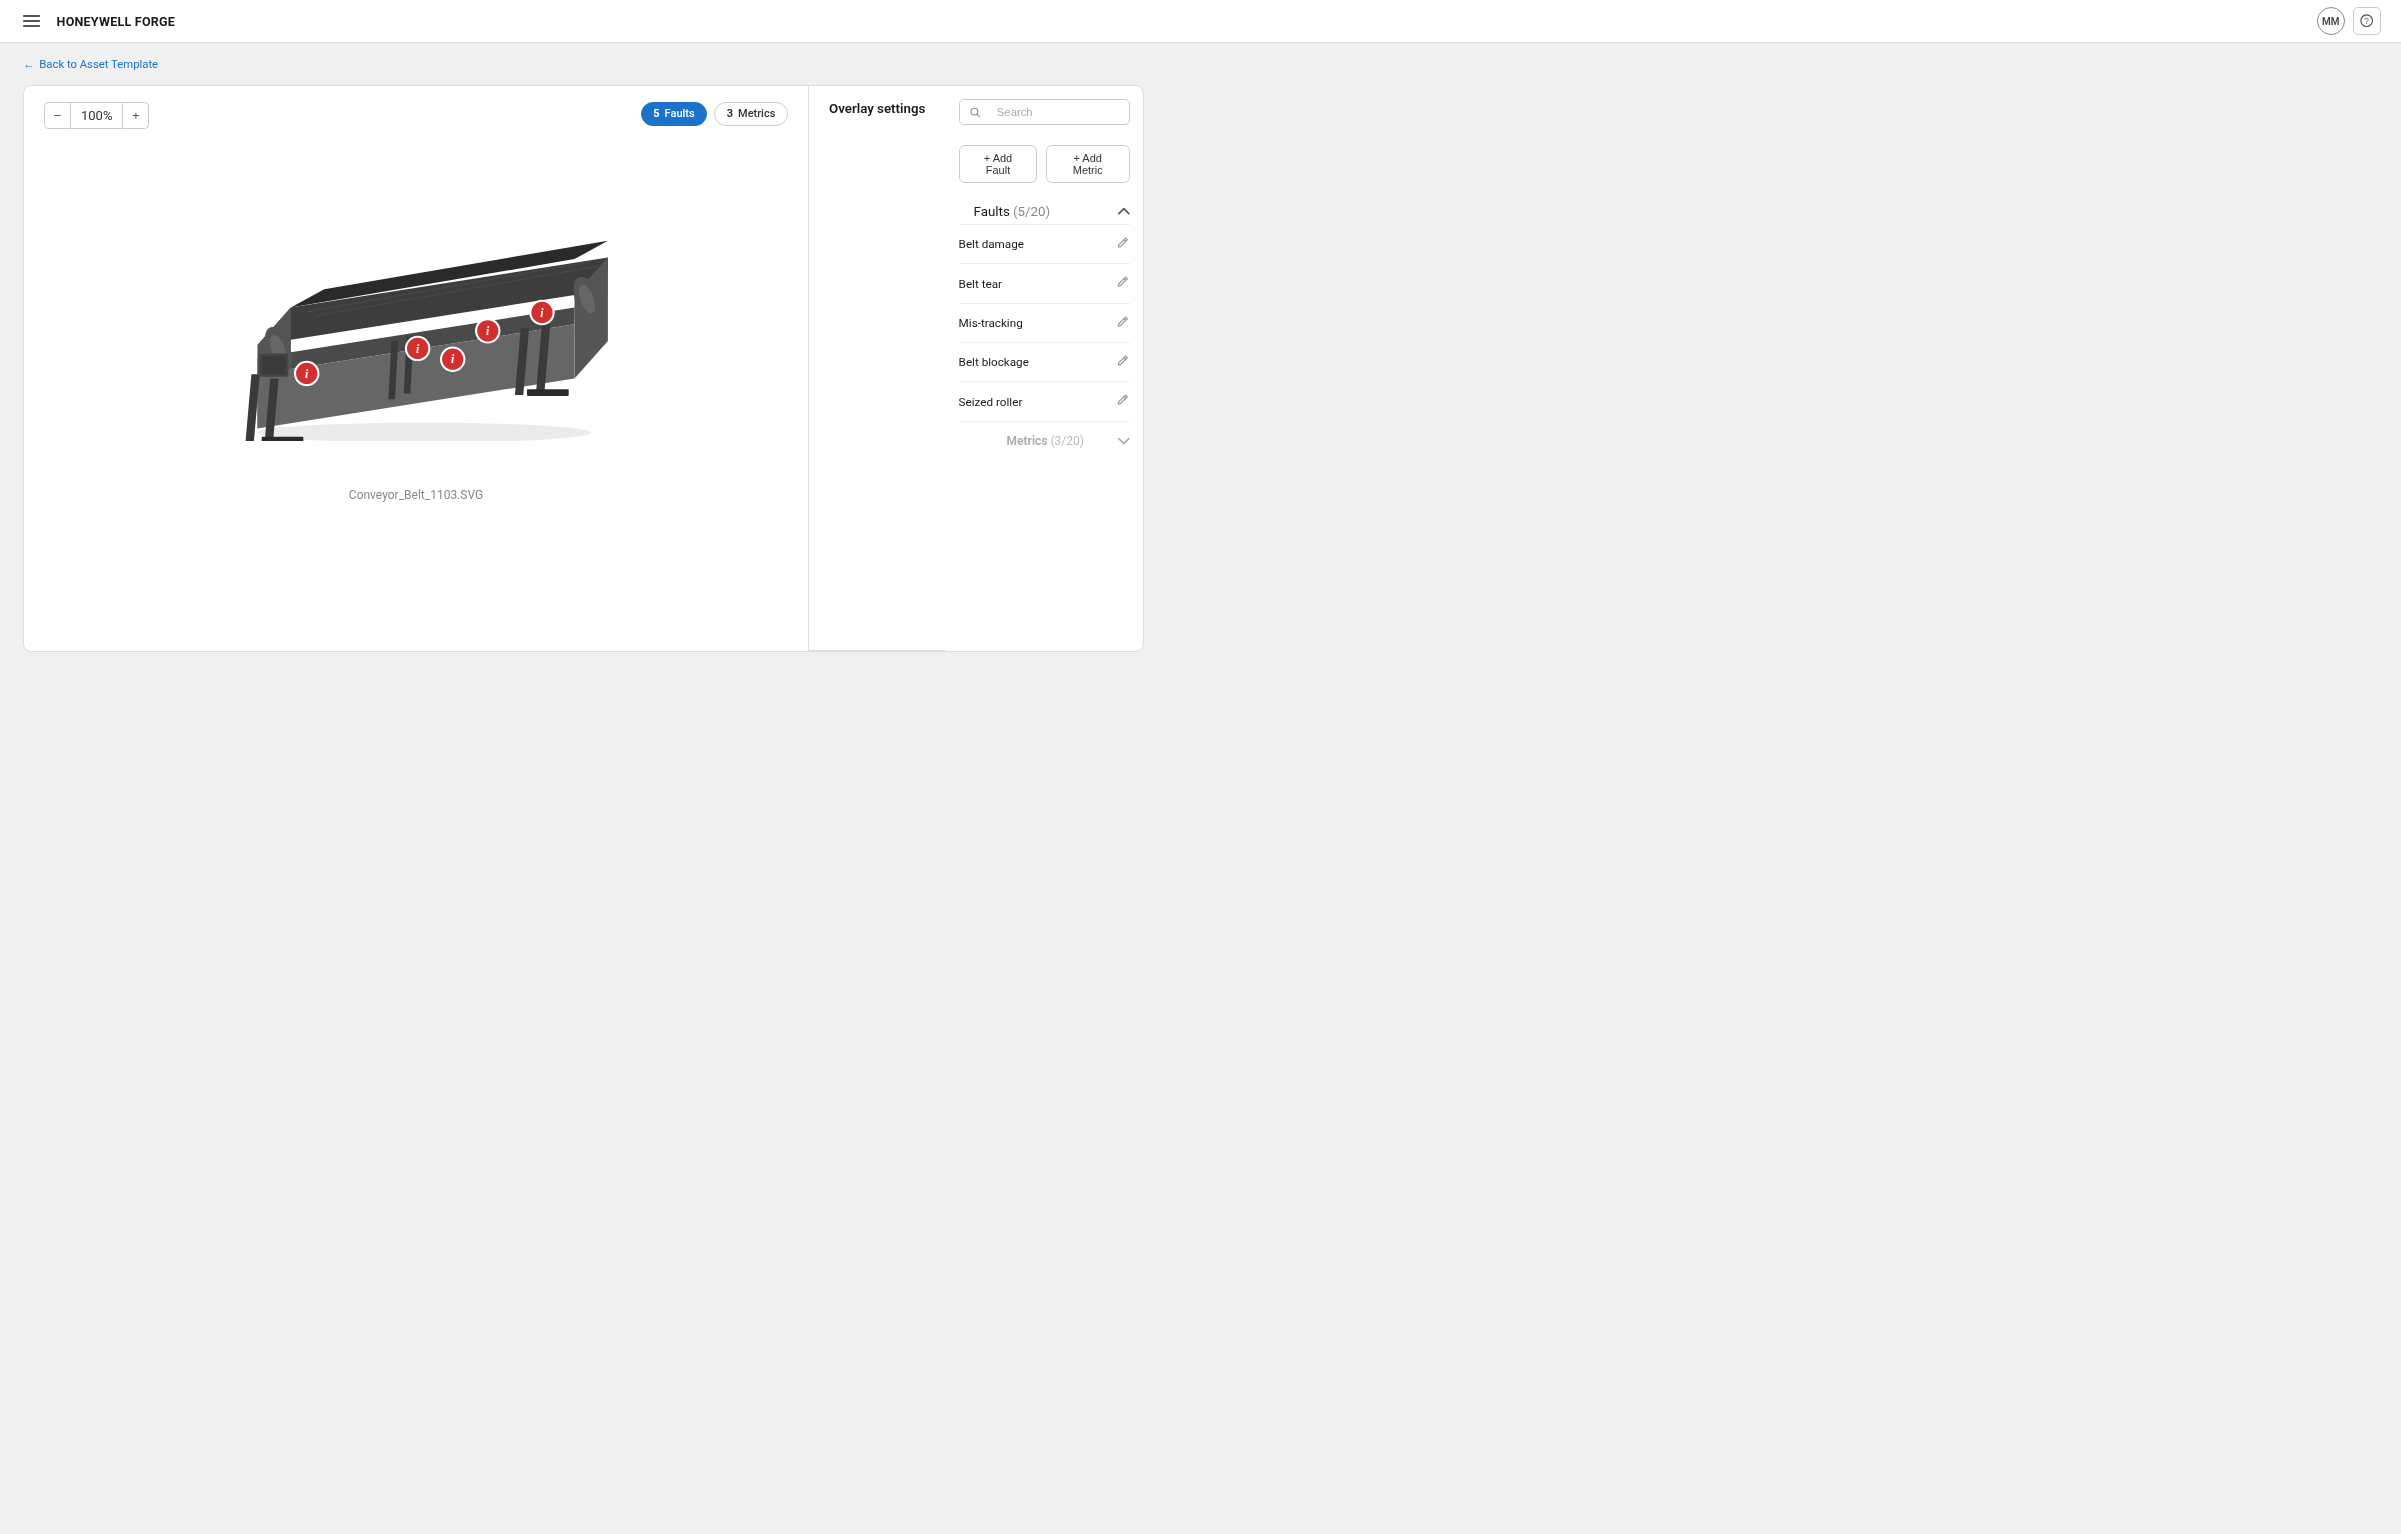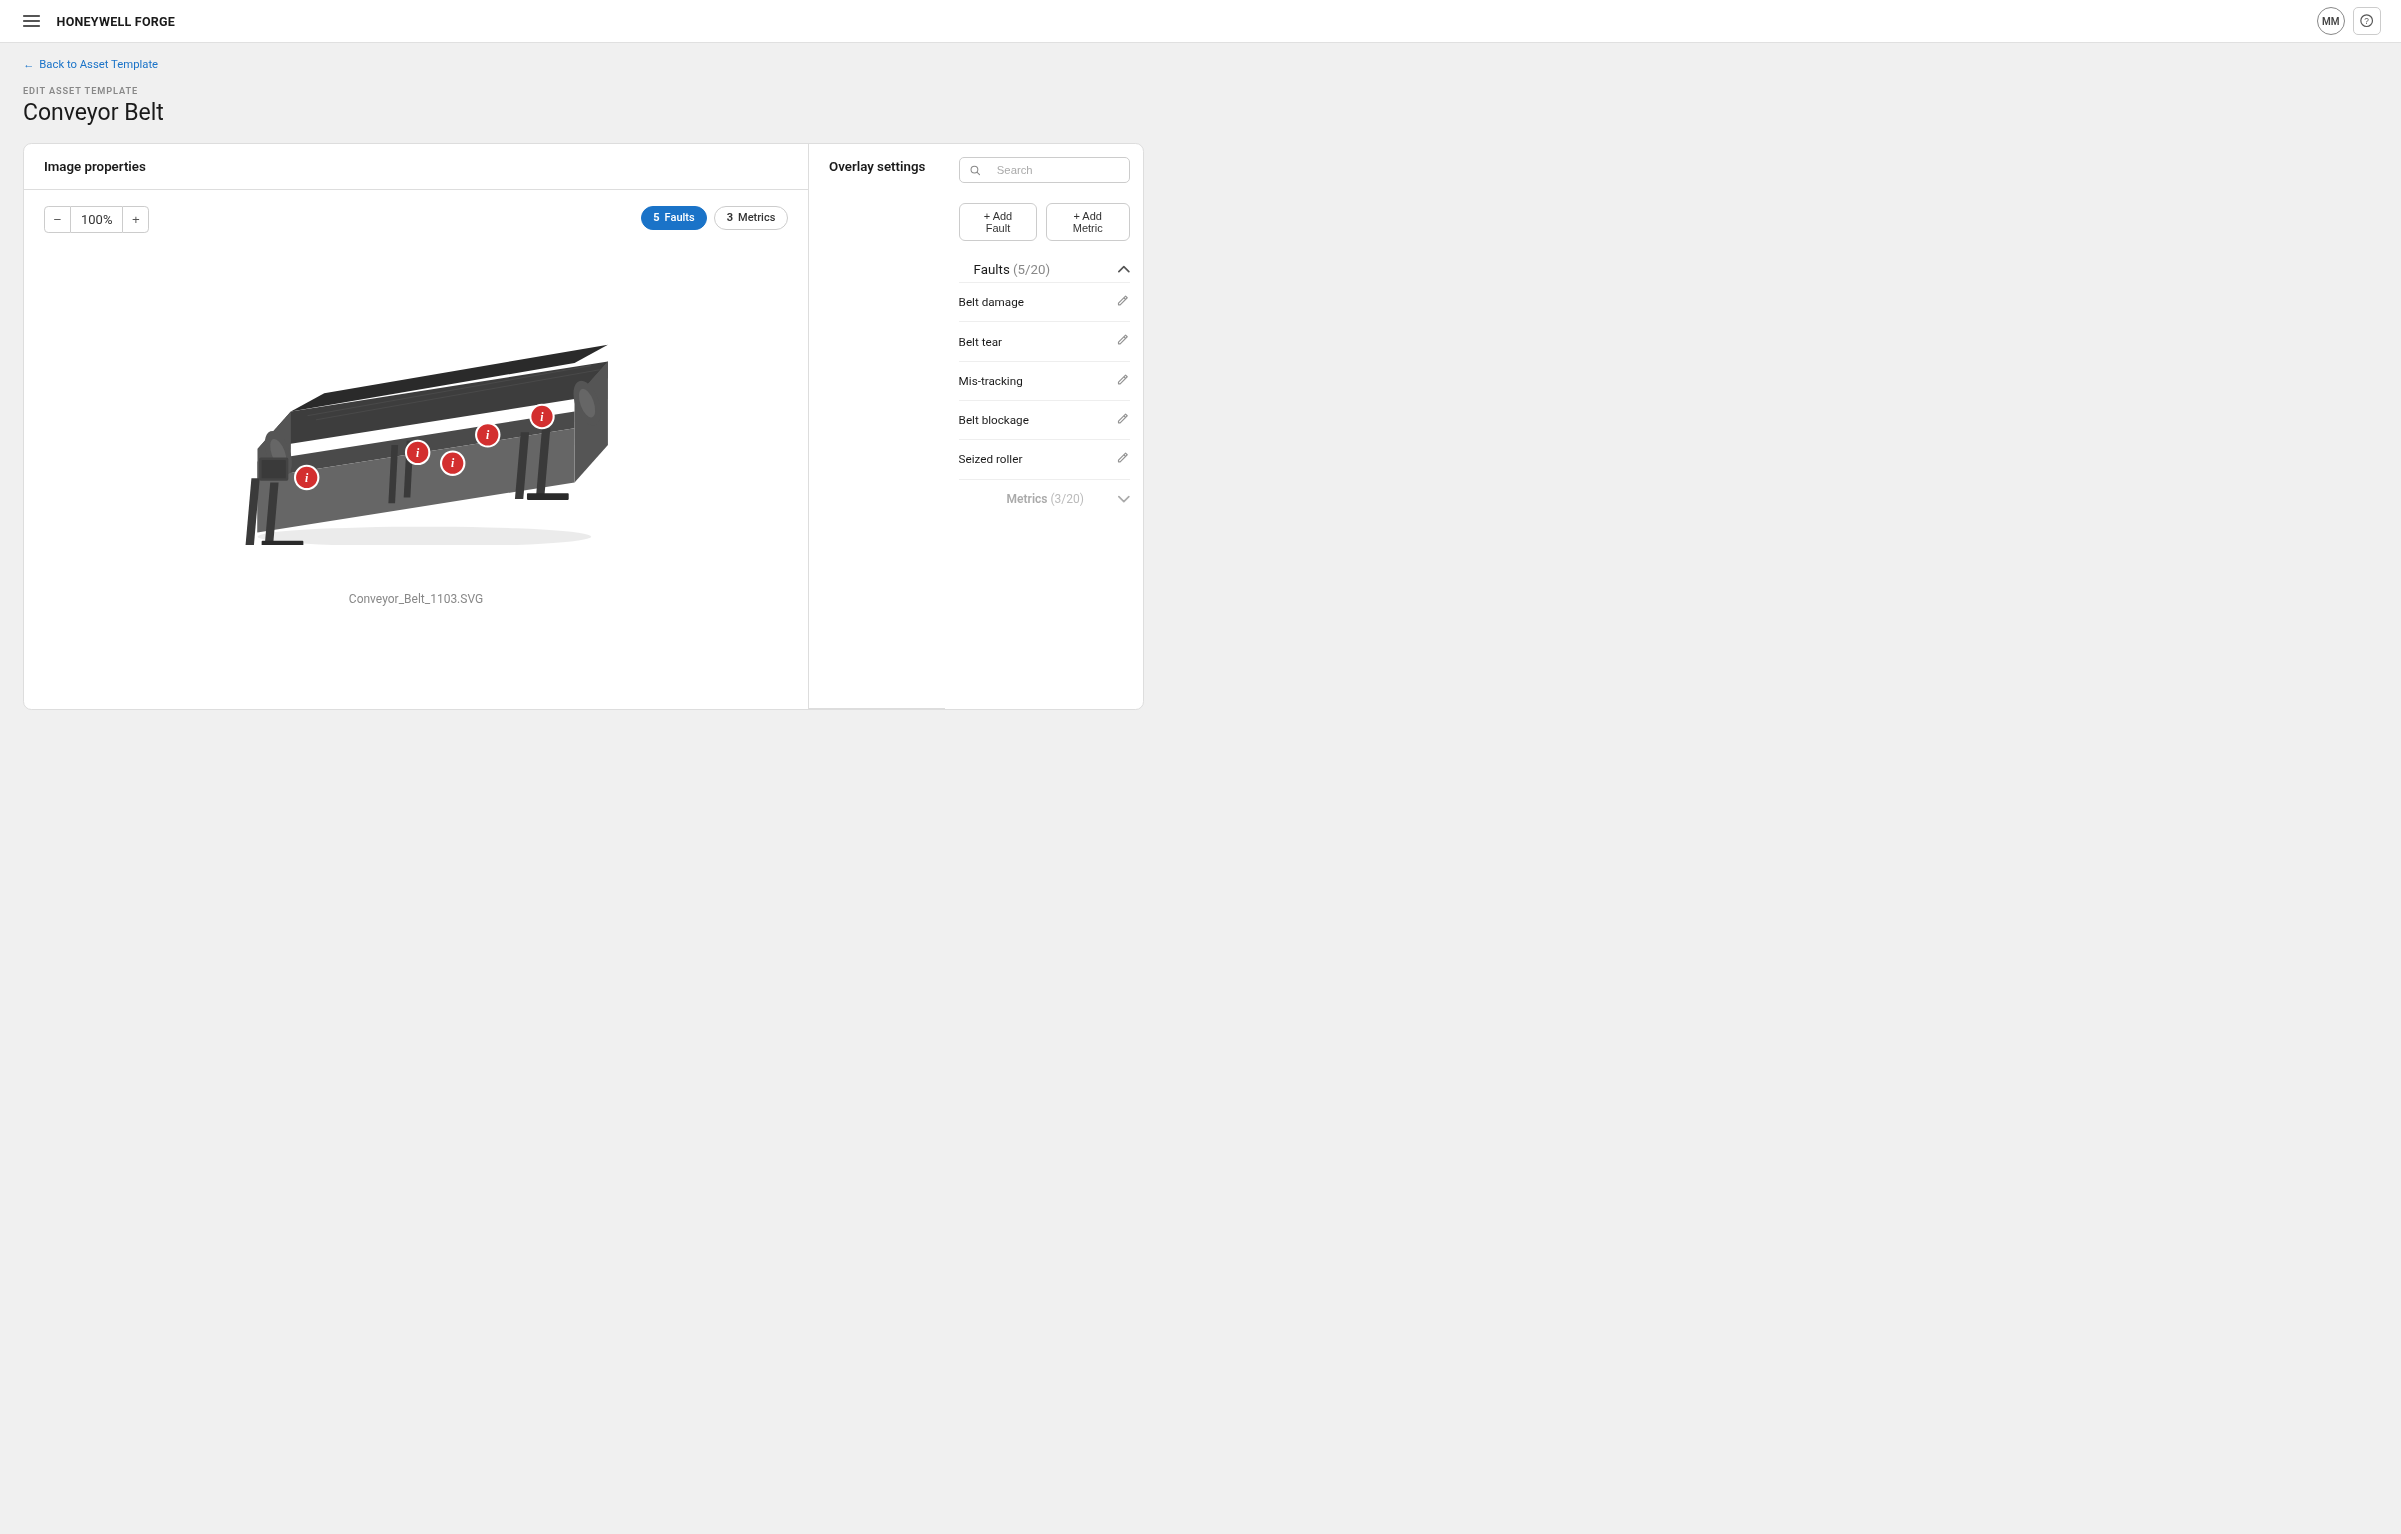--- a/index.html
+++ b/index.html
@@ -362,30 +362,25 @@
 
 <div class="page-body">
 
   
   <a class="back-link">
     <span>←</span>
     <span>Back to Asset Template</span>
   </a>
 
   
-  <div class="page-header">
-    <div class="page-subtitle">EDIT ASSET TEMPLATE</div>
-    <h1 class="page-title">Conveyor Belt</h1>
-  </div>
 
   
   <div class="main-card">
 
     <div class="left-panel">
-      <div class="panel-header">Image properties</div>
       <div class="panel-content">
 
         <div class="zoom-bar">
           <button class="zoom-btn">−</button>
           <div class="zoom-value">100%</div>
           <button class="zoom-btn">+</button>
         </div>
 
         <div class="badge-row">
           <div class="badge faults-badge">

